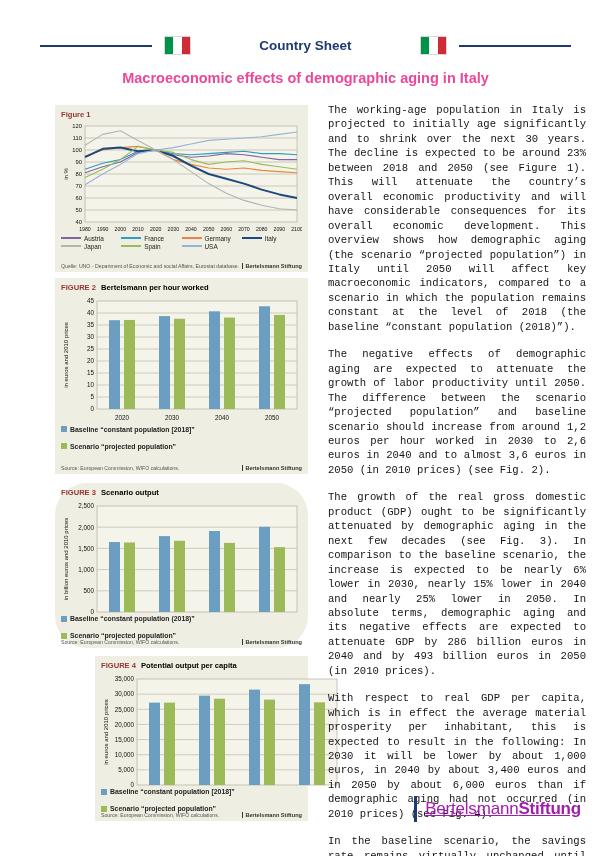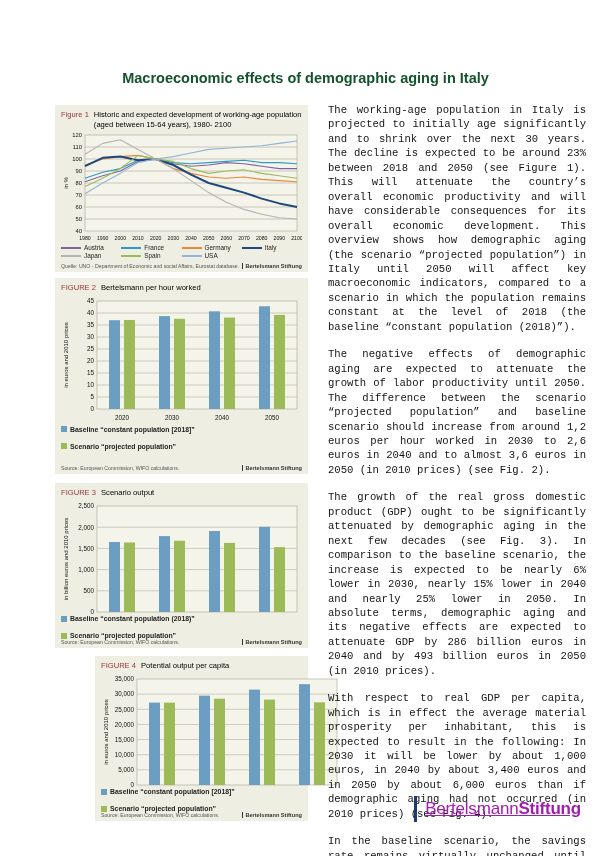--- a/index.html
+++ b/index.html
@@ -6,30 +6,30 @@
   .page{position:relative;width:611px;height:856px;background:#ffffff;margin:0 auto;
         font-family:"Liberation Sans",sans-serif;color:#111;overflow:hidden;}
 
   
   .header-row{position:absolute;top:36px;left:0;width:611px;display:flex;align-items:center;justify-content:center;}
   .hline{height:2px;background:#1E3A6E;width:112px;}
   .flag{display:inline-flex;width:27px;height:19px;margin:0 12px;border:1px solid #d8d8d8;box-sizing:border-box;}
   .flag i{flex:1;display:block;}
   .kicker{width:205px;text-align:center;font-size:13.5px;font-weight:bold;color:#1E3A6E;}
   .main-title{position:absolute;top:70px;left:0;width:611px;text-align:center;
-              font-size:14.5px;font-weight:bold;color:#14532d;}
+              font-size:14.5px;font-weight:bold;color:#ec4899;}
 
   
   .charts-col{position:absolute;left:55px;top:105px;width:253px;}
   .panel{background:#EFEEE2;box-sizing:border-box;padding:5px 6px 3px 6px;display:flex;flex-direction:column;}
   .panel-1{height:167px;margin-bottom:6px;}
   .panel-2{height:196px;margin-bottom:9px;}
-  .panel-3{height:165px;margin-bottom:8px;}
+  .panel-3{height:165px;margin-bottom:8px;border-radius:32px;}
   .panel-4{height:165px;margin-left:40px;}
-  .fig-title{display:flex;gap:5px;font-size:7.6px;font-weight:normal;line-height:1.28;margin-bottom:2px;}
+  .fig-title{display:flex;gap:5px;font-size:7.6px;font-weight:bold;line-height:1.28;margin-bottom:2px;}
   .fig-label{color:#963634;white-space:nowrap;}
   .fig-name{color:#000;}
   svg.chart{display:block;}
   svg text{font-family:"Liberation Sans",sans-serif;}
   .legend{display:flex;flex-wrap:wrap;align-items:center;margin-top:1px;}
   .legend.grid4{display:grid;grid-template-columns:repeat(4,1fr);row-gap:1px;}
   .legend.barleg{gap:10px;font-weight:bold;}
   .lg-item{display:inline-flex;align-items:center;gap:3px;font-size:6.4px;color:#222;}
   .barleg .lg-item{font-size:6.9px;}
   .lg-line{display:inline-block;width:20px;height:2px;}
@@ -46,28 +46,42 @@
   .footer{position:absolute;right:30px;bottom:34px;display:flex;align-items:center;}
   .logo-bar{display:inline-block;width:3px;height:26px;background:#1E3A6E;margin-right:8px;}
   .logo-text{font-size:17px;color:#a21caf;letter-spacing:-0.2px;text-decoration:underline;}
   .logo-text b{font-weight:bold;}
 </style>
 </head>
 <body>
 
 <div class="page">
 
+  <div class="header-row">
+    <span class="hline"></span>
+    <span class="flag">
+      <i style="background:#009246"></i>
+        <i style="background:#ffffff"></i>
+        <i style="background:#CE2B37"></i>
+    </span>
+    <span class="kicker">Country Sheet</span>
+    <span class="flag">
+      <i style="background:#009246"></i>
+        <i style="background:#ffffff"></i>
+        <i style="background:#CE2B37"></i>
+    </span>
+    <span class="hline"></span>
+  </div>
   <div class="main-title">Macroeconomic effects of demographic aging in Italy</div>
 
   <div class="charts-col">
 
     <section class="panel panel-1">
       <div class="fig-title">
         <span class="fig-label">Figure 1</span>
-        <span class="fig-name">Historic and expected development of working-age population  (aged between 15-64 years), 1980- 2100</span>
       </div>
       <svg class="chart" width="241" height="112">
           <rect x="24" y="4" width="212" height="96" fill="#F5F4EA" stroke="#A5A395" stroke-width="0.6"></rect>
           <text x="21" y="102.1" text-anchor="end" font-size="5.8" fill="#111">40</text>
           <line x1="24" x2="236" y1="88" y2="88" stroke="#BFBDAC" stroke-width="0.8"></line>
           <text x="21" y="90.1" text-anchor="end" font-size="5.8" fill="#111">50</text>
           <line x1="24" x2="236" y1="76" y2="76" stroke="#BFBDAC" stroke-width="0.8"></line>
           <text x="21" y="78.1" text-anchor="end" font-size="5.8" fill="#111">60</text>
           <line x1="24" x2="236" y1="64" y2="64" stroke="#BFBDAC" stroke-width="0.8"></line>
           <text x="21" y="66.1" text-anchor="end" font-size="5.8" fill="#111">70</text>

